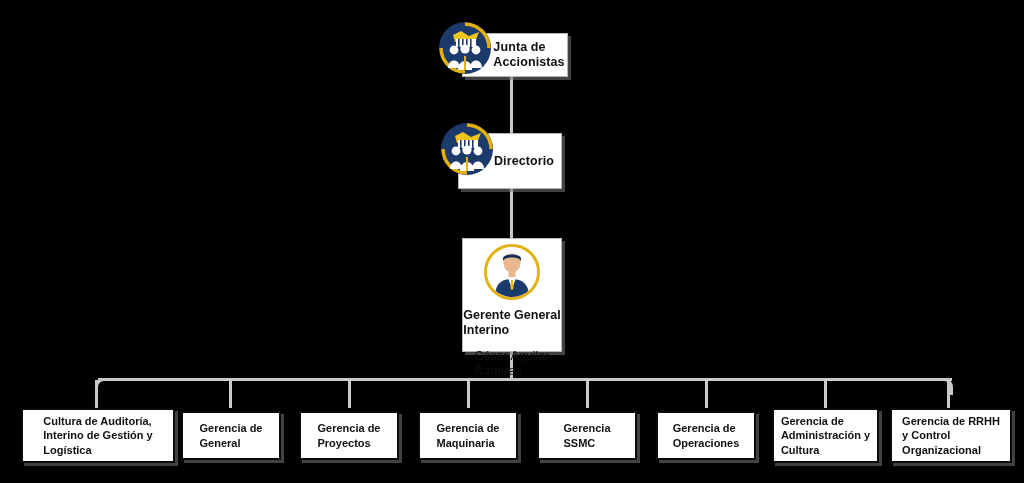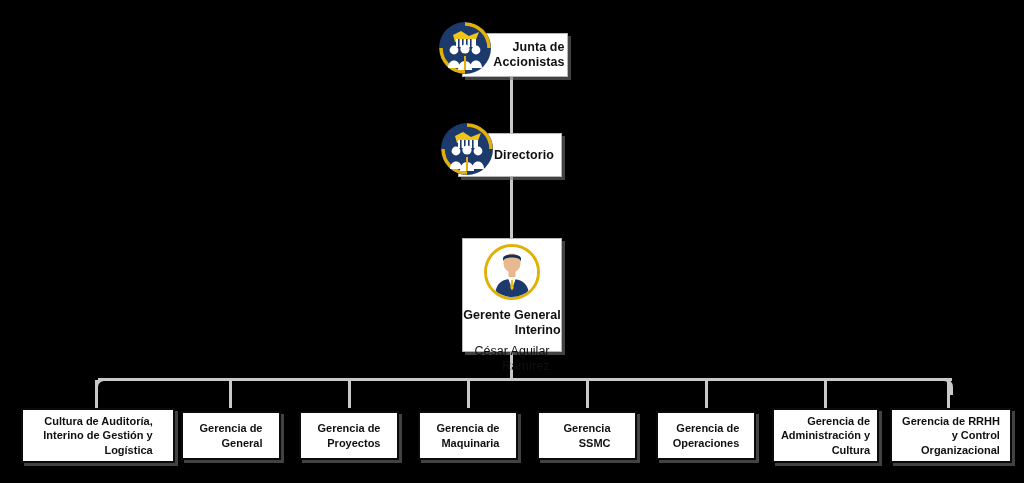--- a/index.html
+++ b/index.html
@@ -41,21 +41,21 @@
   }
 
   
   .node {
     position: absolute;
     background: #ffffff;
     box-sizing: border-box;
     display: flex;
     align-items: center;
     justify-content: center;
-    text-align: right;
+    text-align: left;
     color: #101010;
     box-shadow: 3px 3px 0 rgba(120,120,120,0.55);
   }
 
   
   .node-top {
     border: 1px solid #b6b6b6;
     font-weight: bold;
     font-size: 12.5px;
     line-height: 1.18;
@@ -74,21 +74,21 @@
   .exec-title {
     font-weight: bold;
     font-size: 12.5px;
     line-height: 1.2;
     margin-top: 8px;
   }
   .exec-name {
     font-weight: normal;
     font-size: 12.5px;
     line-height: 1.2;
-    margin-top: 6px;
+    margin-top: 11px;
   }
 
   
   .node-div {
     border: 2px solid #0a0a0a;
     font-weight: bold;
     font-size: 11px;
     line-height: 1.28;
     padding: 2px 4px;
   }
@@ -160,21 +160,21 @@
       <circle cx="15" cy="28" r="4.4" fill="#ffffff"></circle>
       <circle cx="26" cy="27" r="4.6" fill="#ffffff"></circle>
       <circle cx="37" cy="28" r="4.4" fill="#ffffff"></circle>
       <path d="M9 46 C9 36 21 36 21 46 Z" fill="#ffffff"></path>
       <path d="M19 48 C19 36 33 36 33 48 Z" fill="#ffffff"></path>
       <path d="M31 46 C31 36 43 36 43 46 Z" fill="#ffffff"></path>
       <rect x="25" y="34" width="2" height="14" fill="#e2b007"></rect>
     </svg>
   </div>
 
-  <div class="node node-top" style="left:458px; top:133px; width:104px; height:44px;">
+  <div class="node node-top" style="left:458px; top:133px; width:104px; height:56px;">
     <span>Directorio</span>
   </div>
   <div class="logo-badge" style="left:441px; top:123px;">
     <svg width="52" height="52" viewBox="0 0 52 52" aria-hidden="true">
       <circle cx="26" cy="26" r="25" fill="#1d3a6d"></circle>
       <path d="M26 2 A24 24 0 0 1 50 26" fill="none" stroke="#e2b007" stroke-width="3.5"></path>
       <path d="M2 26 A24 24 0 0 0 26 50" fill="none" stroke="#e2b007" stroke-width="3.5"></path>
       <path d="M14 13 L22 9 L30 14 L40 10 L36 20 L16 20 Z" fill="#f0c419"></path>
       <rect x="17" y="17" width="20" height="8" fill="#ffffff"></rect>
       <rect x="19" y="17" width="1.6" height="8" fill="#1d3a6d"></rect>

